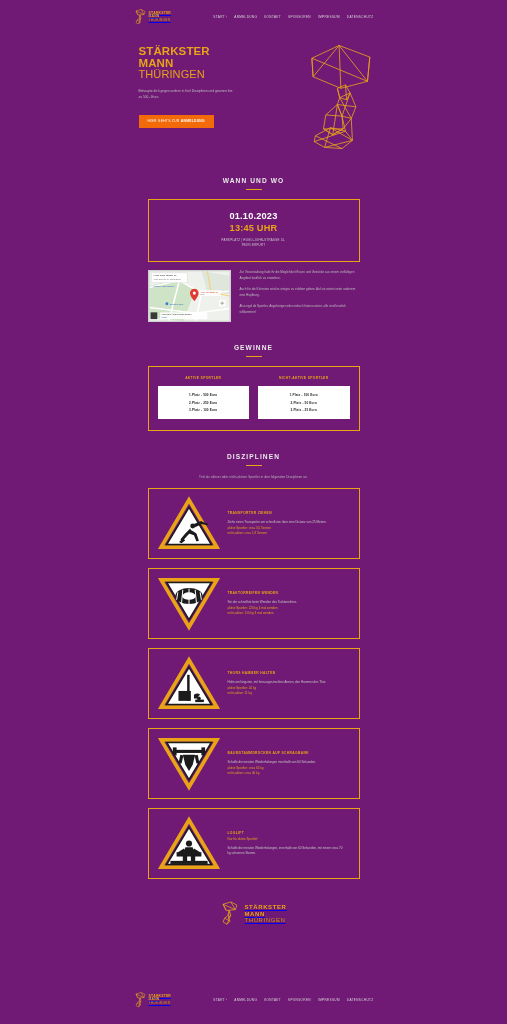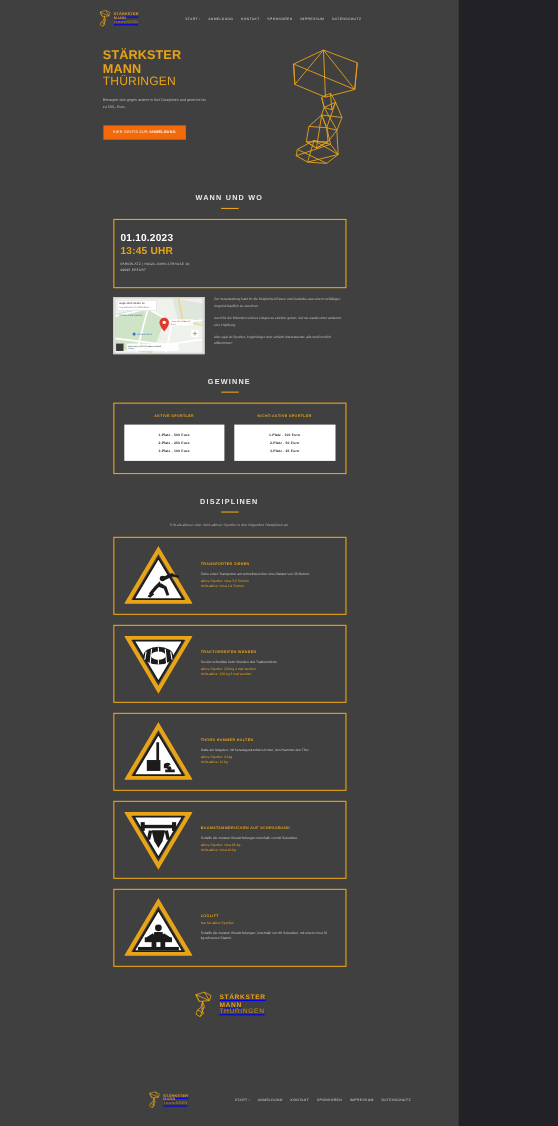--- a/index.html
+++ b/index.html
@@ -7,24 +7,24 @@
 
   html, body {
     width: 507px;
     height: 1024px;
     background: #222226;
     font-family: "Liberation Sans", sans-serif;
     overflow: hidden;
   }
 
   .page {
-    width: 417px;
+    width: 507px;
     height: 1024px;
     position: relative;
-    background: #404040;
+    background: #701a75;
   }
 
   
   header.site-header {
     height: 30px;
     display: flex;
     align-items: center;
     justify-content: center;
     gap: 0;
     padding-top: 4px;
@@ -103,21 +103,21 @@
     width: 16px; height: 1.2px; background: #e8a317;
     margin: 5px auto 0;
   }
 
   
   .event-box {
     border: 1px solid #e8a317;
     width: 212px;
     margin: 9px auto 0;
     padding: 11px 6px 13px;
-    text-align: left;
+    text-align: center;
   }
   .event-date { color: #ffffff; font-size: 9.2px; font-weight: bold; letter-spacing: .2px; }
   .event-time { color: #e8a317; font-size: 9.2px; font-weight: bold; letter-spacing: .2px; margin-top: 2px; }
   .event-place { color: #cfcfcf; font-size: 2.9px; letter-spacing: .25px; margin-top: 5px; line-height: 1.7; }
 
   .info-row {
     width: 212px; margin: 8px auto 0;
     display: flex; gap: 9px; align-items: flex-start;
   }
   .map-thumb {

